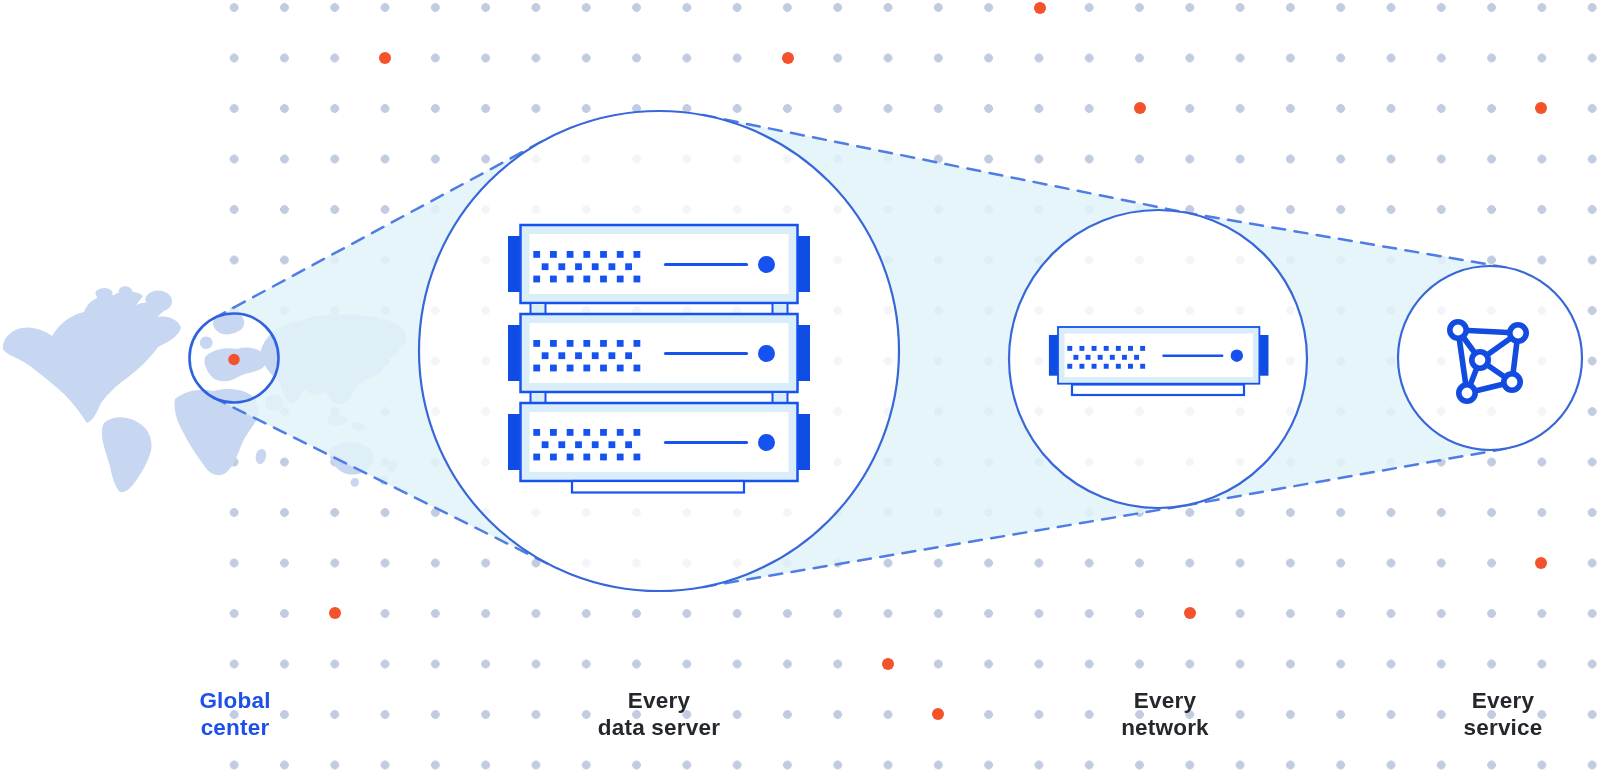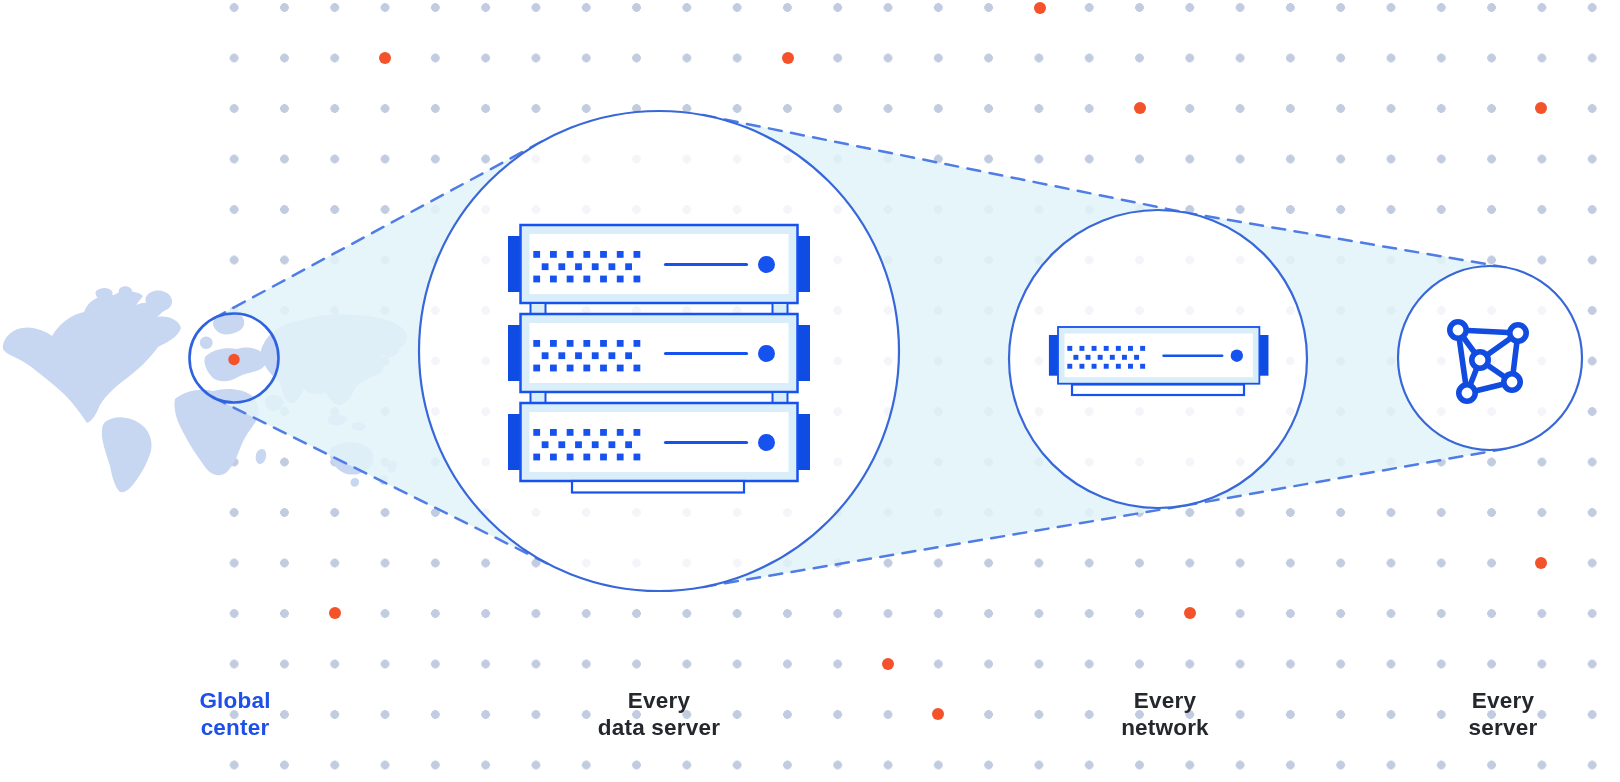--- a/index.html
+++ b/index.html
@@ -186,16 +186,16 @@
   <div class="label" style="left:659px">
     <div>Every</div>
     <div>data server</div>
   </div>
   <div class="label" style="left:1165px">
     <div>Every</div>
     <div>network</div>
   </div>
   <div class="label" style="left:1503px">
     <div>Every</div>
-    <div>server</div>
+    <div>service</div>
   </div>
 
 </div>
 
 </body></html>

